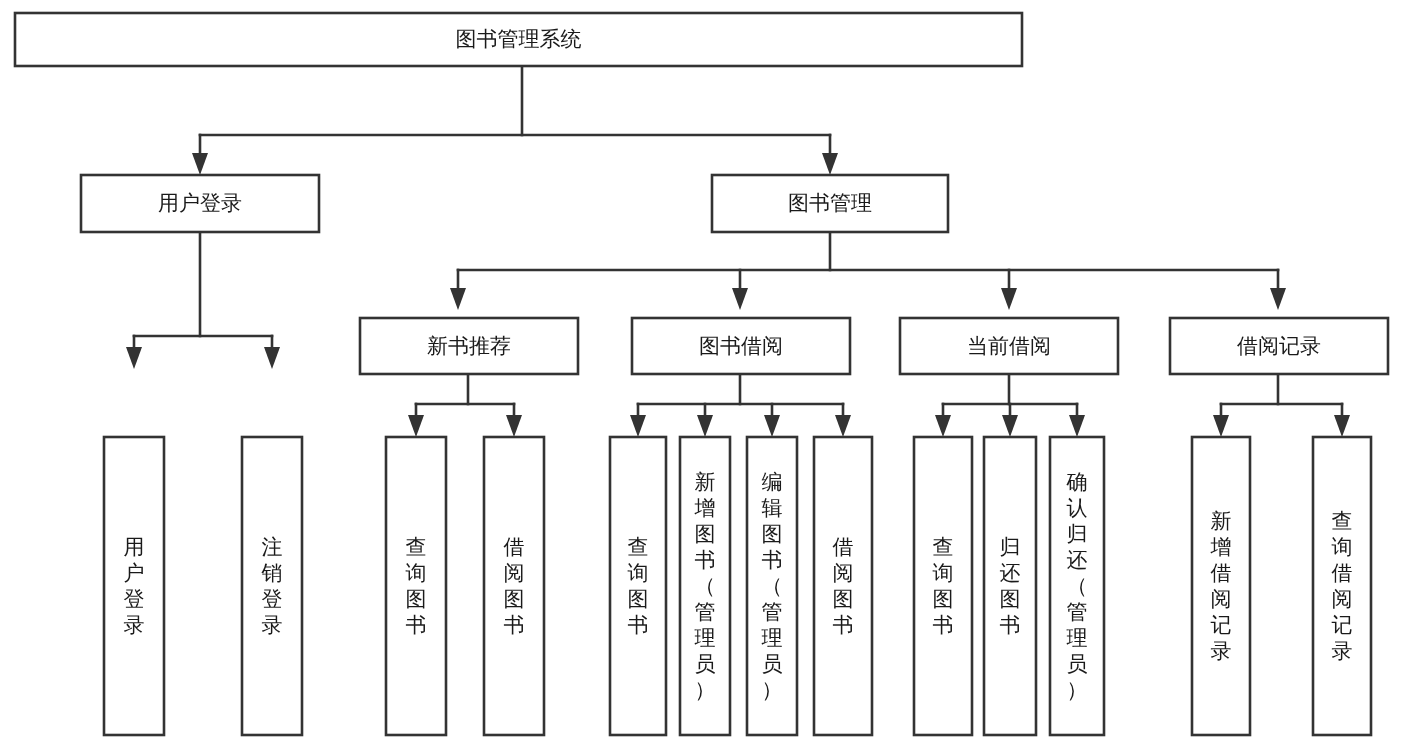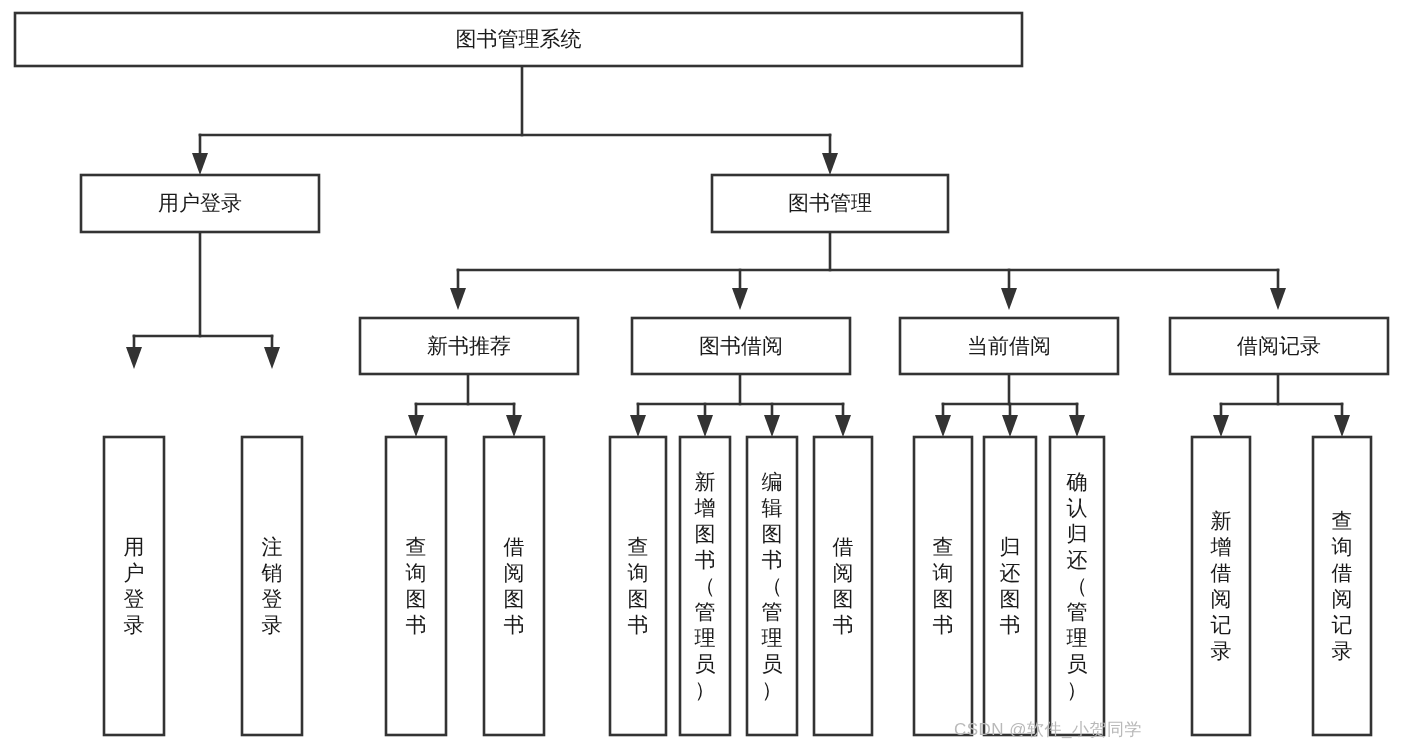--- a/index.html
+++ b/index.html
@@ -214,14 +214,13 @@
         <g>
           <rect x="1192" y="437" width="58" height="298" class="node-box"></rect>
           <text x="1221" y="0" class="node-label-v"><tspan x="1221" y="528.28">新</tspan><tspan x="1221" y="554.28">增</tspan><tspan x="1221" y="580.28">借</tspan><tspan x="1221" y="606.28">阅</tspan><tspan x="1221" y="632.28">记</tspan><tspan x="1221" y="658.28">录</tspan></text>
         </g>
         <g>
           <rect x="1313" y="437" width="58" height="298" class="node-box"></rect>
           <text x="1342" y="0" class="node-label-v"><tspan x="1342" y="528.28">查</tspan><tspan x="1342" y="554.28">询</tspan><tspan x="1342" y="580.28">借</tspan><tspan x="1342" y="606.28">阅</tspan><tspan x="1342" y="632.28">记</tspan><tspan x="1342" y="658.28">录</tspan></text>
         </g>
       </g>
   </svg>
-  <div class="watermark">CSDN @软件_小贺同学</div>
 </div>
 
 </body></html>

